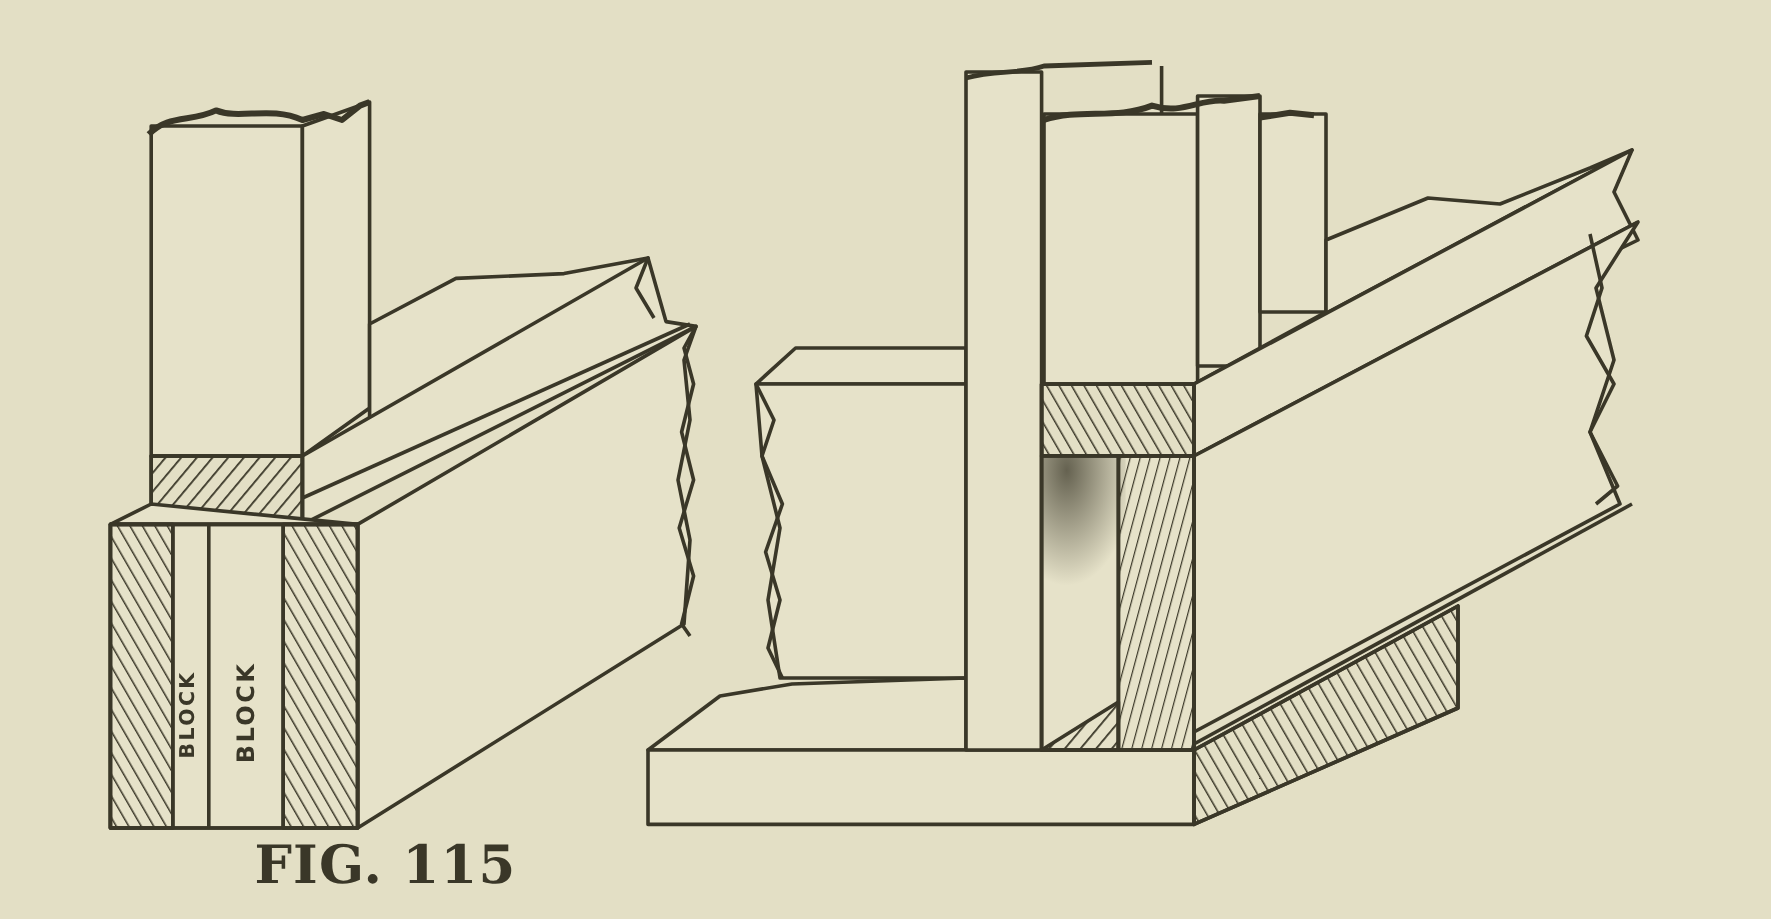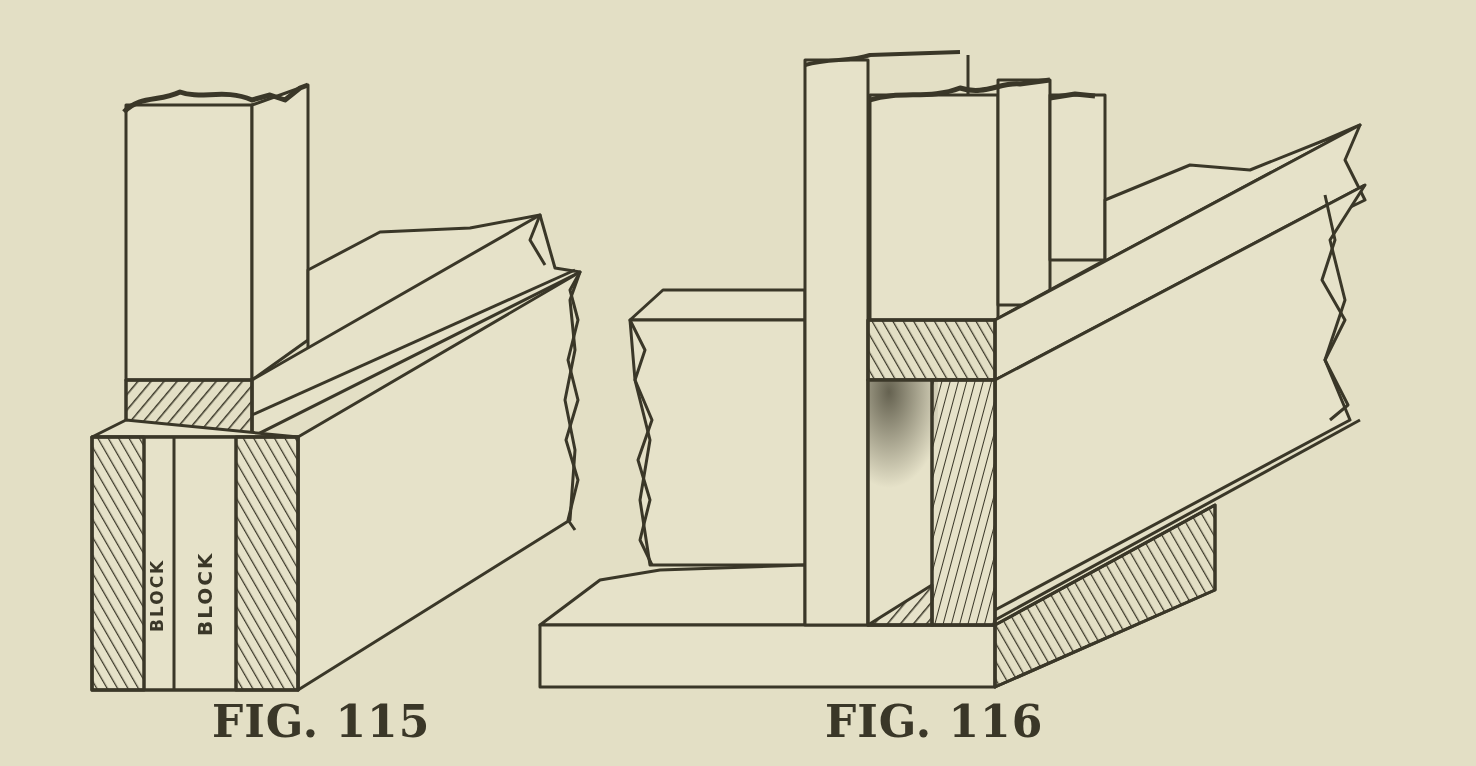--- a/index.html
+++ b/index.html
@@ -113,14 +113,13 @@
 
       <polygon points="995,625 1215,505 1215,590 995,687" fill="url(#grain2)"></polygon>
       <polygon points="995,625 1215,505 1215,590 995,687"></polygon>
     </g>
   </svg>
 
   <div class="block-label" id="blk1">BLOCK</div>
   <div class="block-label" id="blk2">BLOCK</div>
 
   <div class="caption" id="cap115">FIG. 115</div>
-  <div class="caption" id="cap116">FIG. 116</div>
 </div>
 
 </body></html>

